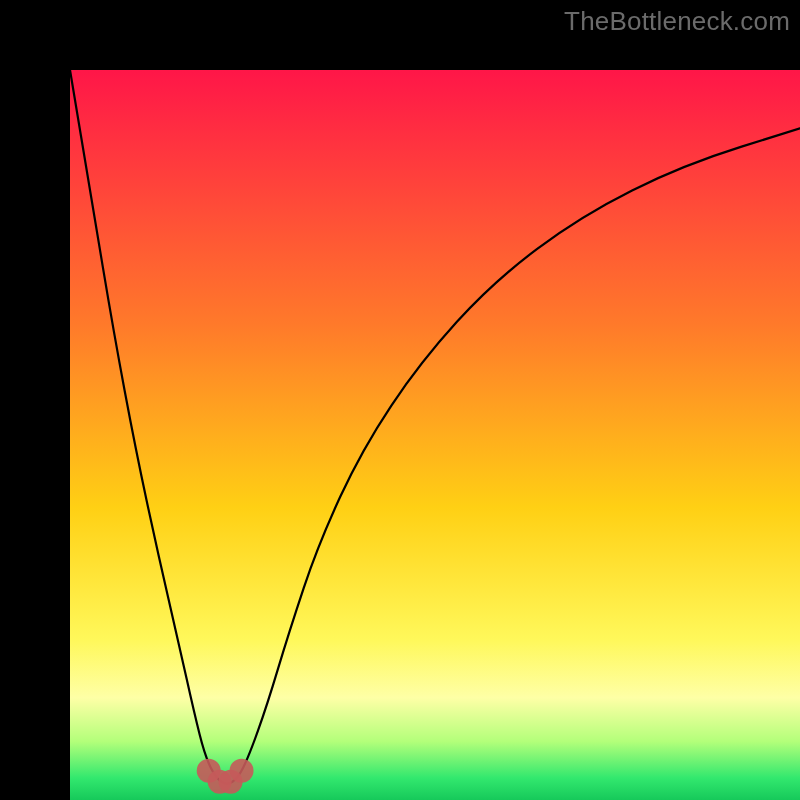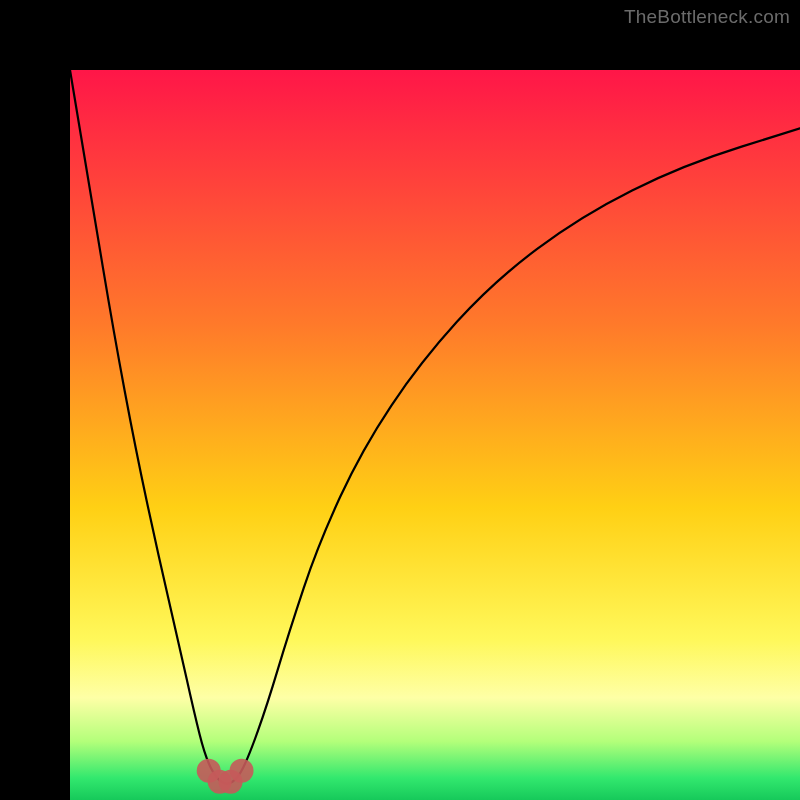--- a/index.html
+++ b/index.html
@@ -26,21 +26,21 @@
     top: 35px;
     width: 730px;
     height: 730px;
     overflow: hidden;
   }
   .watermark {
     position: absolute;
     top: 6px;
     right: 10px;
     color: #6b6b6b;
-    font-size: 19px;
+    font-size: 26px;
     font-weight: 500;
     letter-spacing: 0.2px;
     z-index: 50;
   }
   svg { display: block; }
 </style>
 </head>
 <body>
 
 <div class="watermark">TheBottleneck.com</div>

